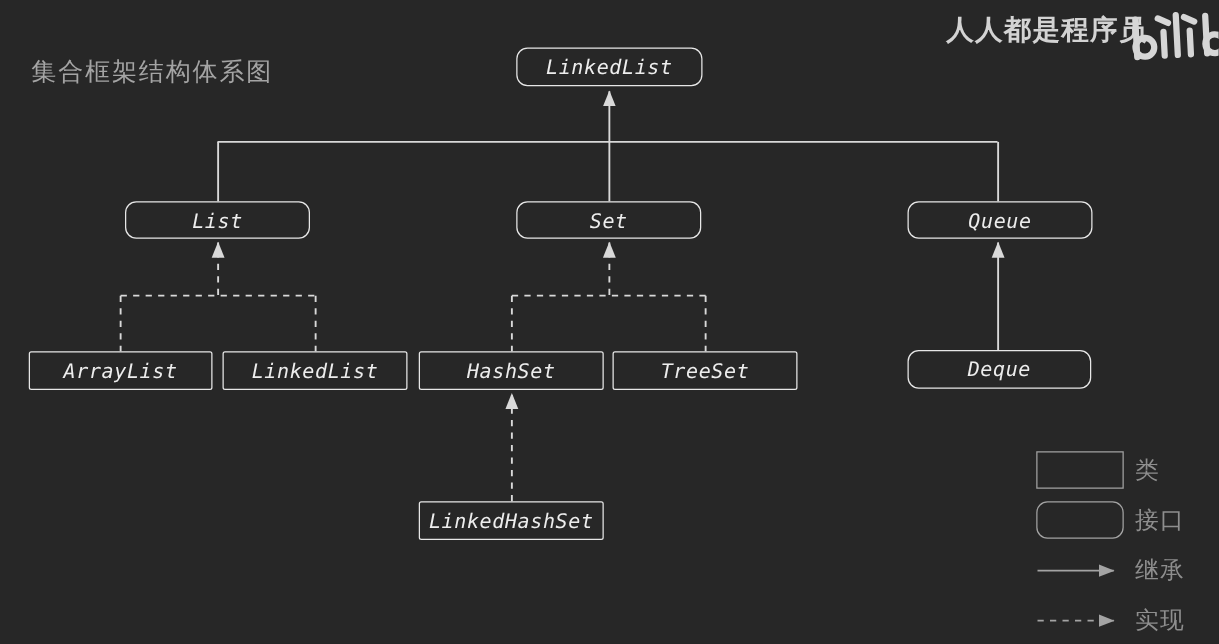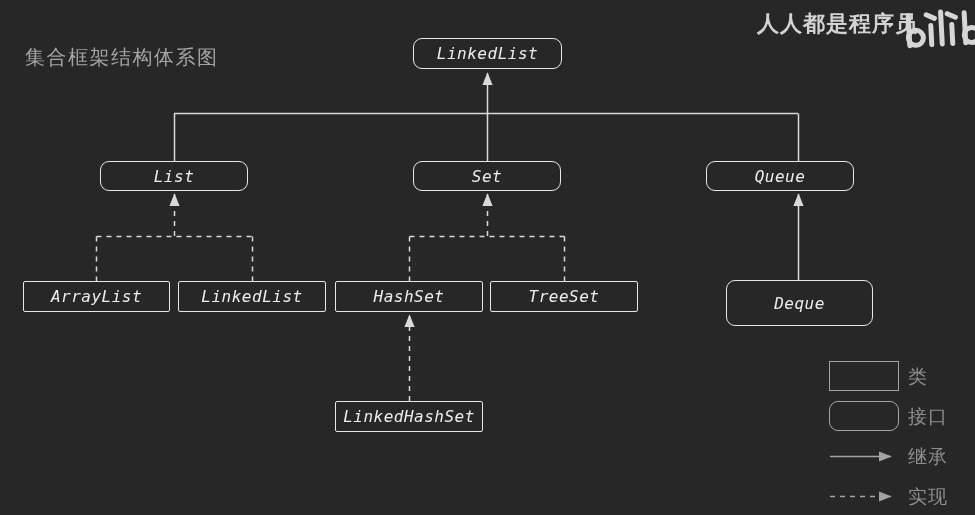--- a/index.html
+++ b/index.html
@@ -88,22 +88,22 @@
         <path d="M80,6 L88,10"></path>
       <path d="M94.5,4 L94.5,36"></path>
       <path d="M105,17 L105,36"></path>
         <path d="M101,6 L109,10"></path>
     </g>
   </svg>
 
   <div class="node iface" style="left:413px;top:38px;width:149px;height:31px;">LinkedList</div>
   <div class="node iface" style="left:100px;top:161px;width:148px;height:30px;">List</div>
   <div class="node iface" style="left:413px;top:161px;width:148px;height:30px;">Set</div>
-  <div class="node iface" style="left:706px;top:161px;width:148px;height:30px;">Queue</div>
-  <div class="node iface" style="left:726px;top:280px;width:147px;height:46px;">Deque</div>
+  <div class="node iface" style="left:726px;top:161px;width:148px;height:30px;">Queue</div>
+  <div class="node iface" style="left:726px;top:280px;width:147px;height:31px;">Deque</div>
 
   <div class="node cls" style="left:178px;top:281px;width:148px;height:31px;">LinkedList</div>
   <div class="node cls" style="left:23px;top:281px;width:147px;height:31px;">ArrayList</div>
   <div class="node cls" style="left:335px;top:281px;width:148px;height:31px;">HashSet</div>
   <div class="node cls" style="left:335px;top:401px;width:148px;height:31px;">LinkedHashSet</div>
   <div class="node cls" style="left:490px;top:281px;width:148px;height:31px;">TreeSet</div>
 
   <div class="legend-box" style="left:829px;top:361px;"></div>
   <div class="legend-box round" style="left:829px;top:401px;"></div>
   <div class="legend-label" style="top:361px;">类</div>

